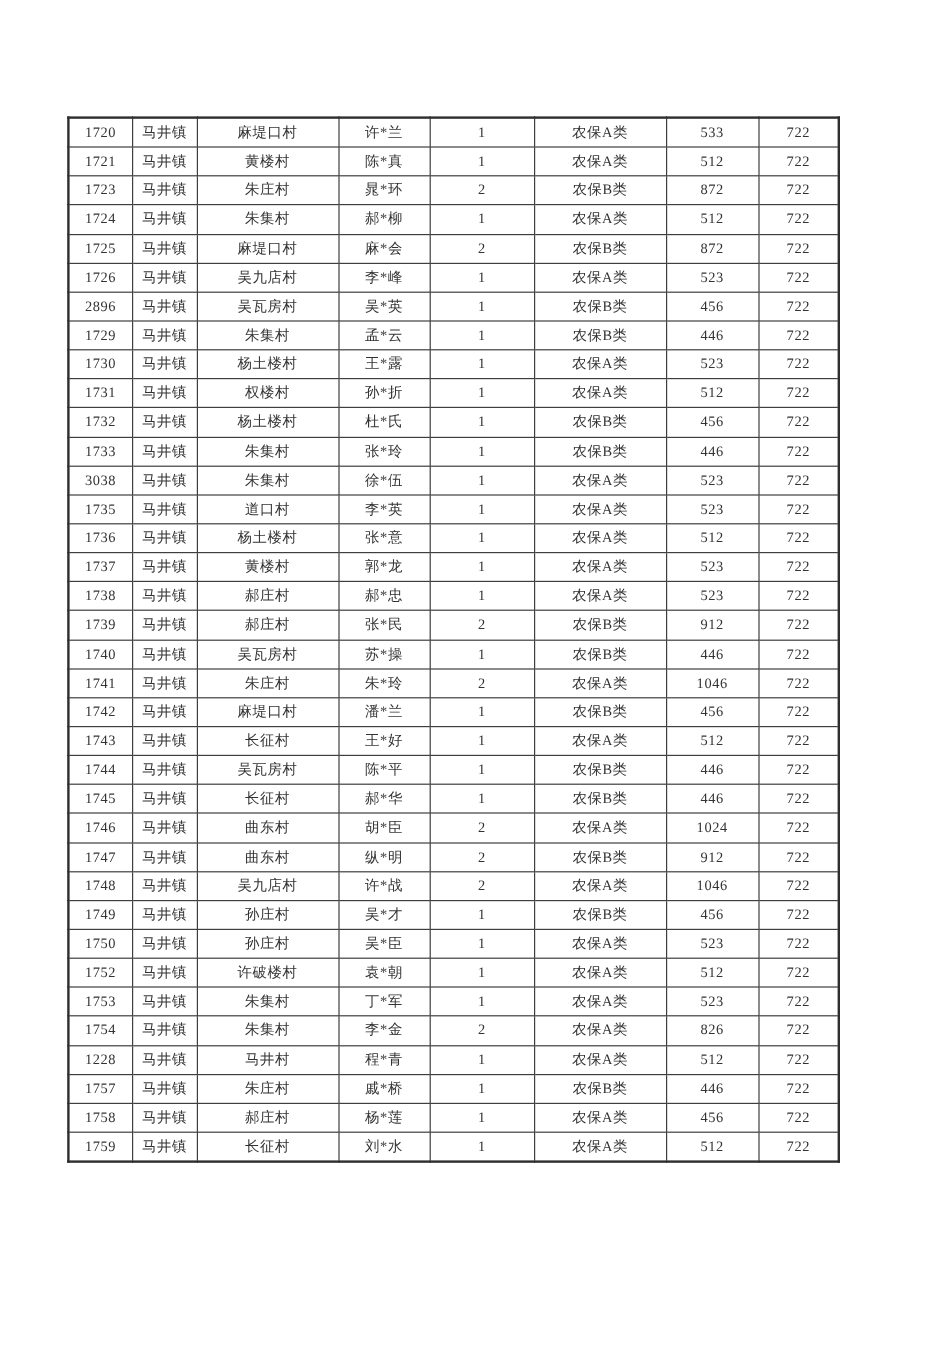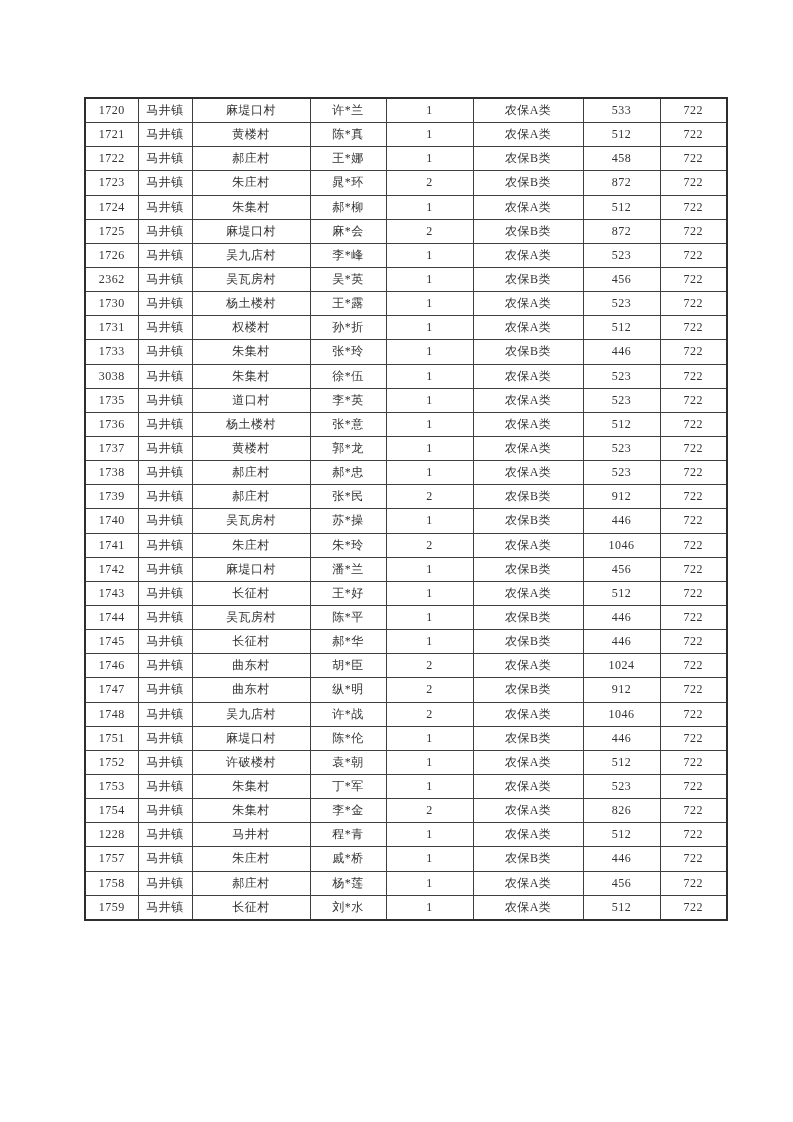--- a/index.html
+++ b/index.html
@@ -10,21 +10,21 @@
   .page {
     position: relative;
     width: 793px;
     height: 1122px;
     background: #ffffff;
     overflow: hidden;
     font-family: "Liberation Serif", "DejaVu Serif", serif;
   }
   table.data-table {
     position: absolute;
-    left: 84px;
+    left: 56px;
     top: 97px;
     width: 642px;
     border-collapse: collapse;
     table-layout: fixed;
     border: 2px solid #2e2e2e;
   }
   table.data-table td {
     border: 1px solid #3f3f3f;
     height: 21.15px; 
     padding: 1px 0;
@@ -67,30 +67,20 @@
           <td>1721</td>
           <td>马井镇</td>
           <td>黄楼村</td>
           <td>陈*真</td>
           <td>1</td>
           <td>农保A类</td>
           <td>512</td>
           <td>722</td>
         </tr>
         <tr>
-          <td>1722</td>
-          <td>马井镇</td>
-          <td>郝庄村</td>
-          <td>王*娜</td>
-          <td>1</td>
-          <td>农保B类</td>
-          <td>458</td>
-          <td>722</td>
-        </tr>
-        <tr>
           <td>1723</td>
           <td>马井镇</td>
           <td>朱庄村</td>
           <td>晁*环</td>
           <td>2</td>
           <td>农保B类</td>
           <td>872</td>
           <td>722</td>
         </tr>
         <tr>
@@ -117,50 +107,70 @@
           <td>1726</td>
           <td>马井镇</td>
           <td>吴九店村</td>
           <td>李*峰</td>
           <td>1</td>
           <td>农保A类</td>
           <td>523</td>
           <td>722</td>
         </tr>
         <tr>
-          <td>2362</td>
+          <td>2896</td>
           <td>马井镇</td>
           <td>吴瓦房村</td>
           <td>吴*英</td>
           <td>1</td>
           <td>农保B类</td>
           <td>456</td>
           <td>722</td>
         </tr>
         <tr>
+          <td>1729</td>
+          <td>马井镇</td>
+          <td>朱集村</td>
+          <td>孟*云</td>
+          <td>1</td>
+          <td>农保B类</td>
+          <td>446</td>
+          <td>722</td>
+        </tr>
+        <tr>
           <td>1730</td>
           <td>马井镇</td>
           <td>杨土楼村</td>
           <td>王*露</td>
           <td>1</td>
           <td>农保A类</td>
           <td>523</td>
           <td>722</td>
         </tr>
         <tr>
           <td>1731</td>
           <td>马井镇</td>
           <td>权楼村</td>
           <td>孙*折</td>
           <td>1</td>
           <td>农保A类</td>
           <td>512</td>
           <td>722</td>
         </tr>
         <tr>
+          <td>1732</td>
+          <td>马井镇</td>
+          <td>杨土楼村</td>
+          <td>杜*氏</td>
+          <td>1</td>
+          <td>农保B类</td>
+          <td>456</td>
+          <td>722</td>
+        </tr>
+        <tr>
           <td>1733</td>
           <td>马井镇</td>
           <td>朱集村</td>
           <td>张*玲</td>
           <td>1</td>
           <td>农保B类</td>
           <td>446</td>
           <td>722</td>
         </tr>
         <tr>
@@ -307,27 +317,37 @@
           <td>1748</td>
           <td>马井镇</td>
           <td>吴九店村</td>
           <td>许*战</td>
           <td>2</td>
           <td>农保A类</td>
           <td>1046</td>
           <td>722</td>
         </tr>
         <tr>
-          <td>1751</td>
-          <td>马井镇</td>
-          <td>麻堤口村</td>
-          <td>陈*伦</td>
-          <td>1</td>
-          <td>农保B类</td>
-          <td>446</td>
+          <td>1749</td>
+          <td>马井镇</td>
+          <td>孙庄村</td>
+          <td>吴*才</td>
+          <td>1</td>
+          <td>农保B类</td>
+          <td>456</td>
+          <td>722</td>
+        </tr>
+        <tr>
+          <td>1750</td>
+          <td>马井镇</td>
+          <td>孙庄村</td>
+          <td>吴*臣</td>
+          <td>1</td>
+          <td>农保A类</td>
+          <td>523</td>
           <td>722</td>
         </tr>
         <tr>
           <td>1752</td>
           <td>马井镇</td>
           <td>许破楼村</td>
           <td>袁*朝</td>
           <td>1</td>
           <td>农保A类</td>
           <td>512</td>

